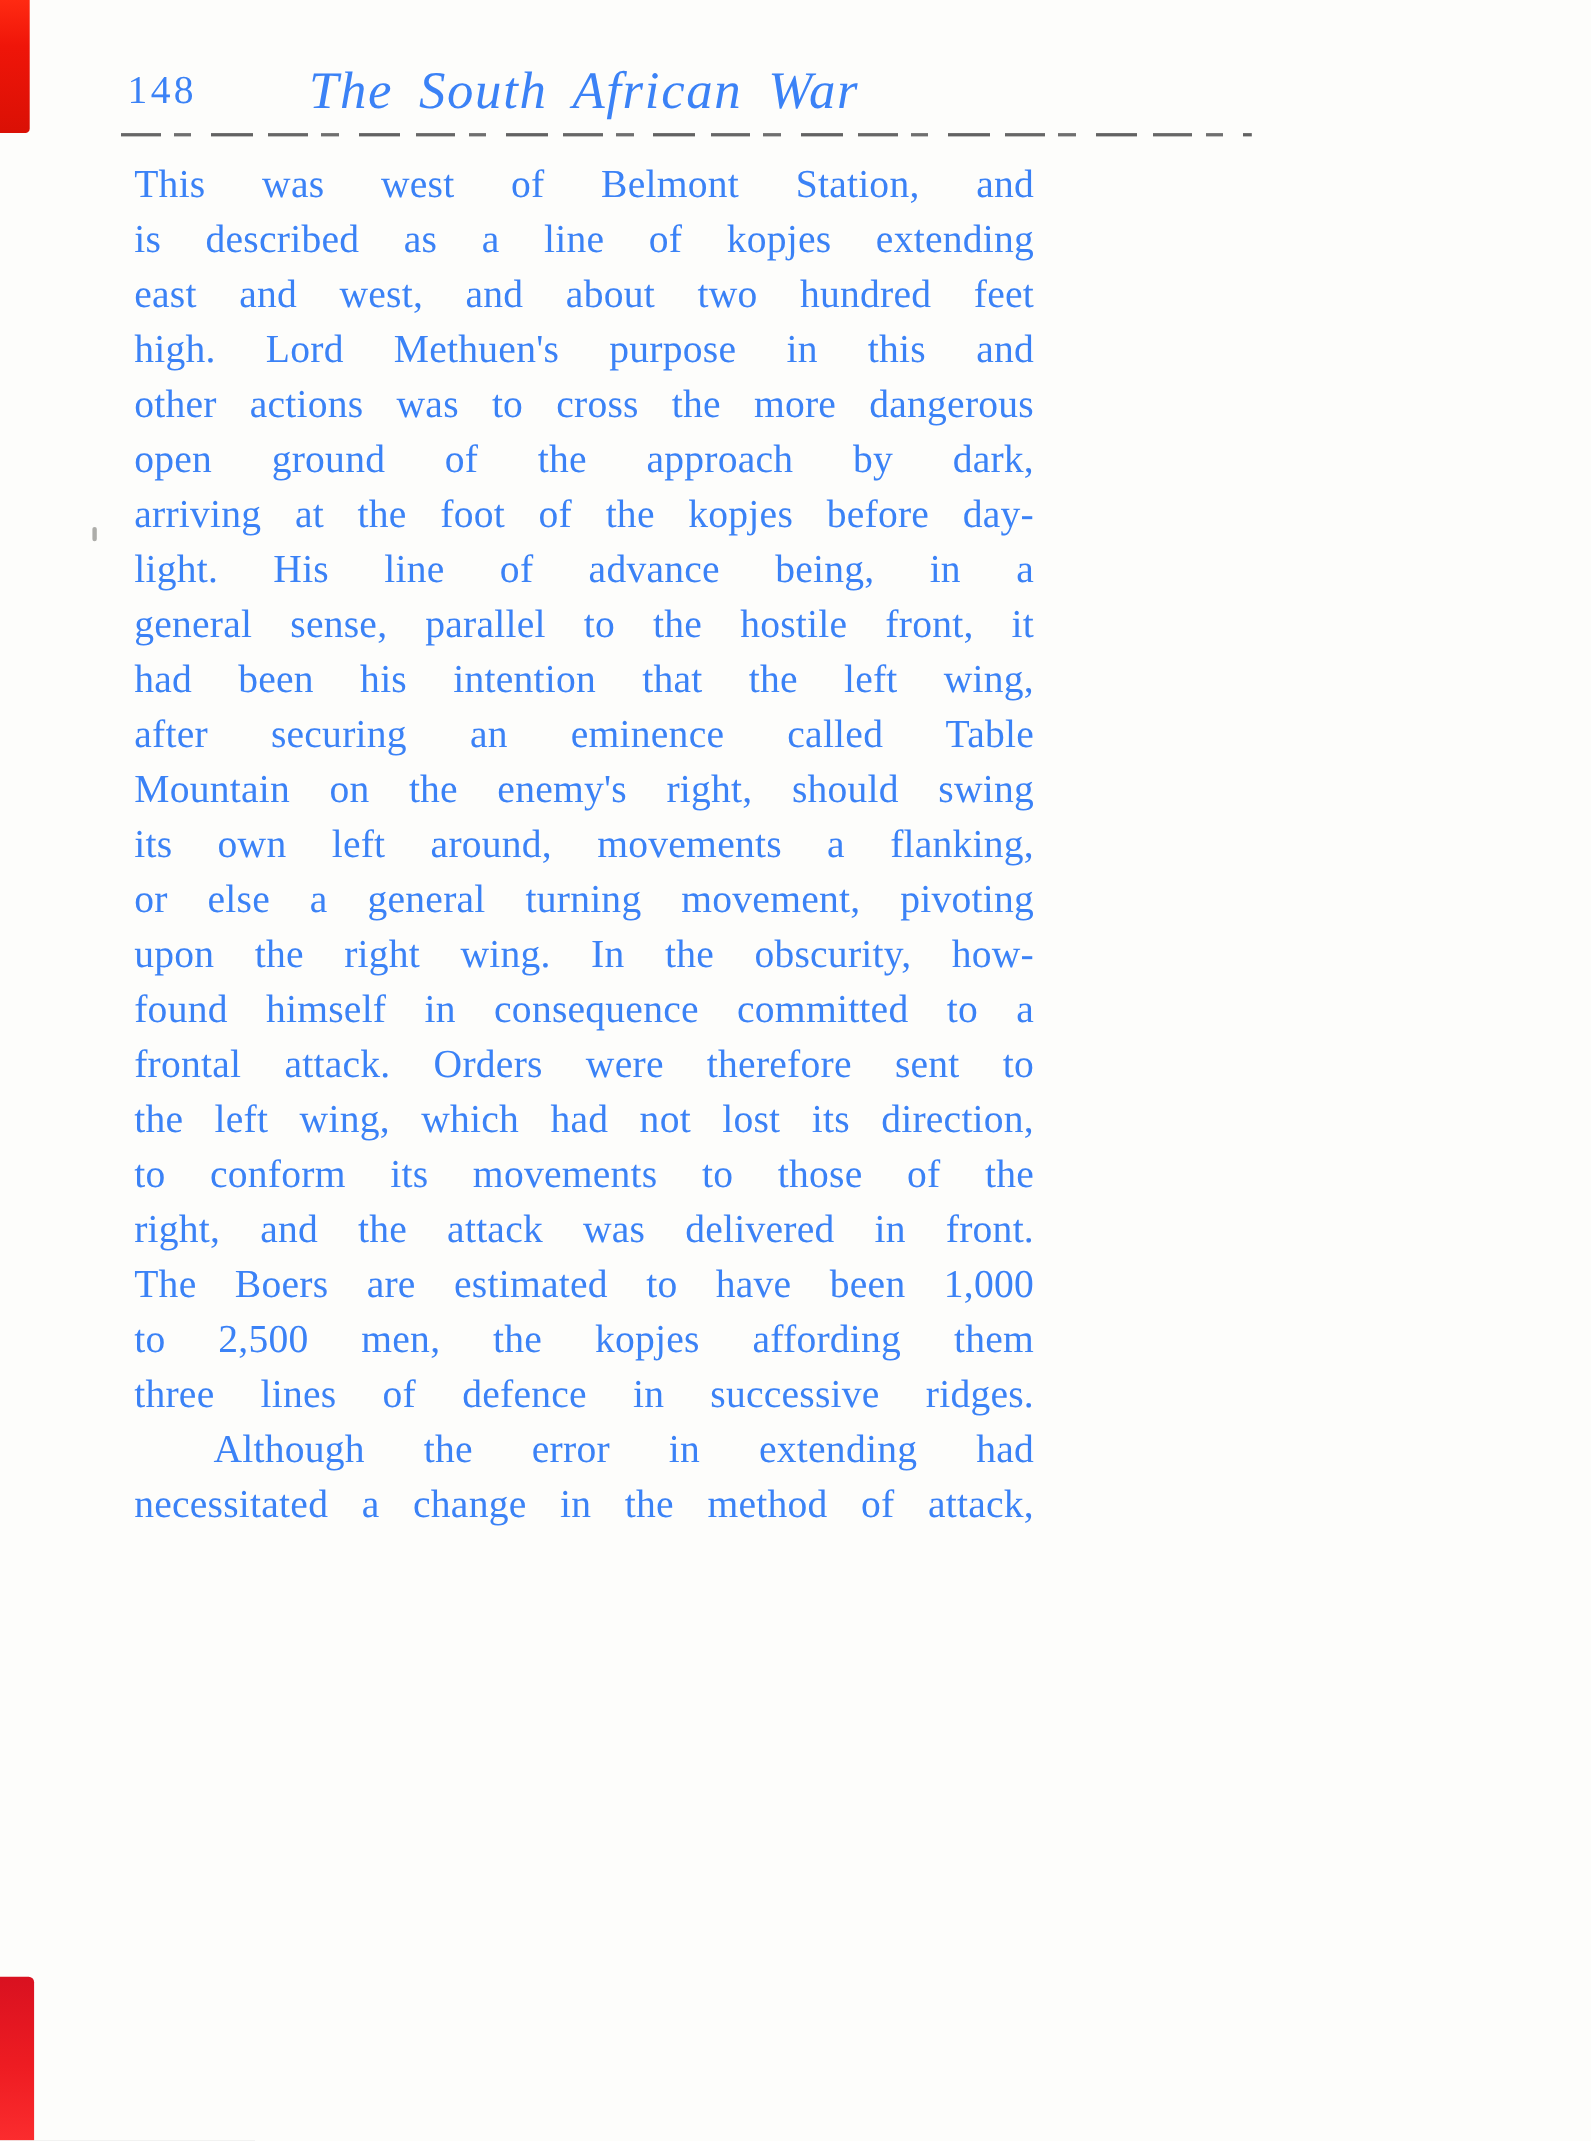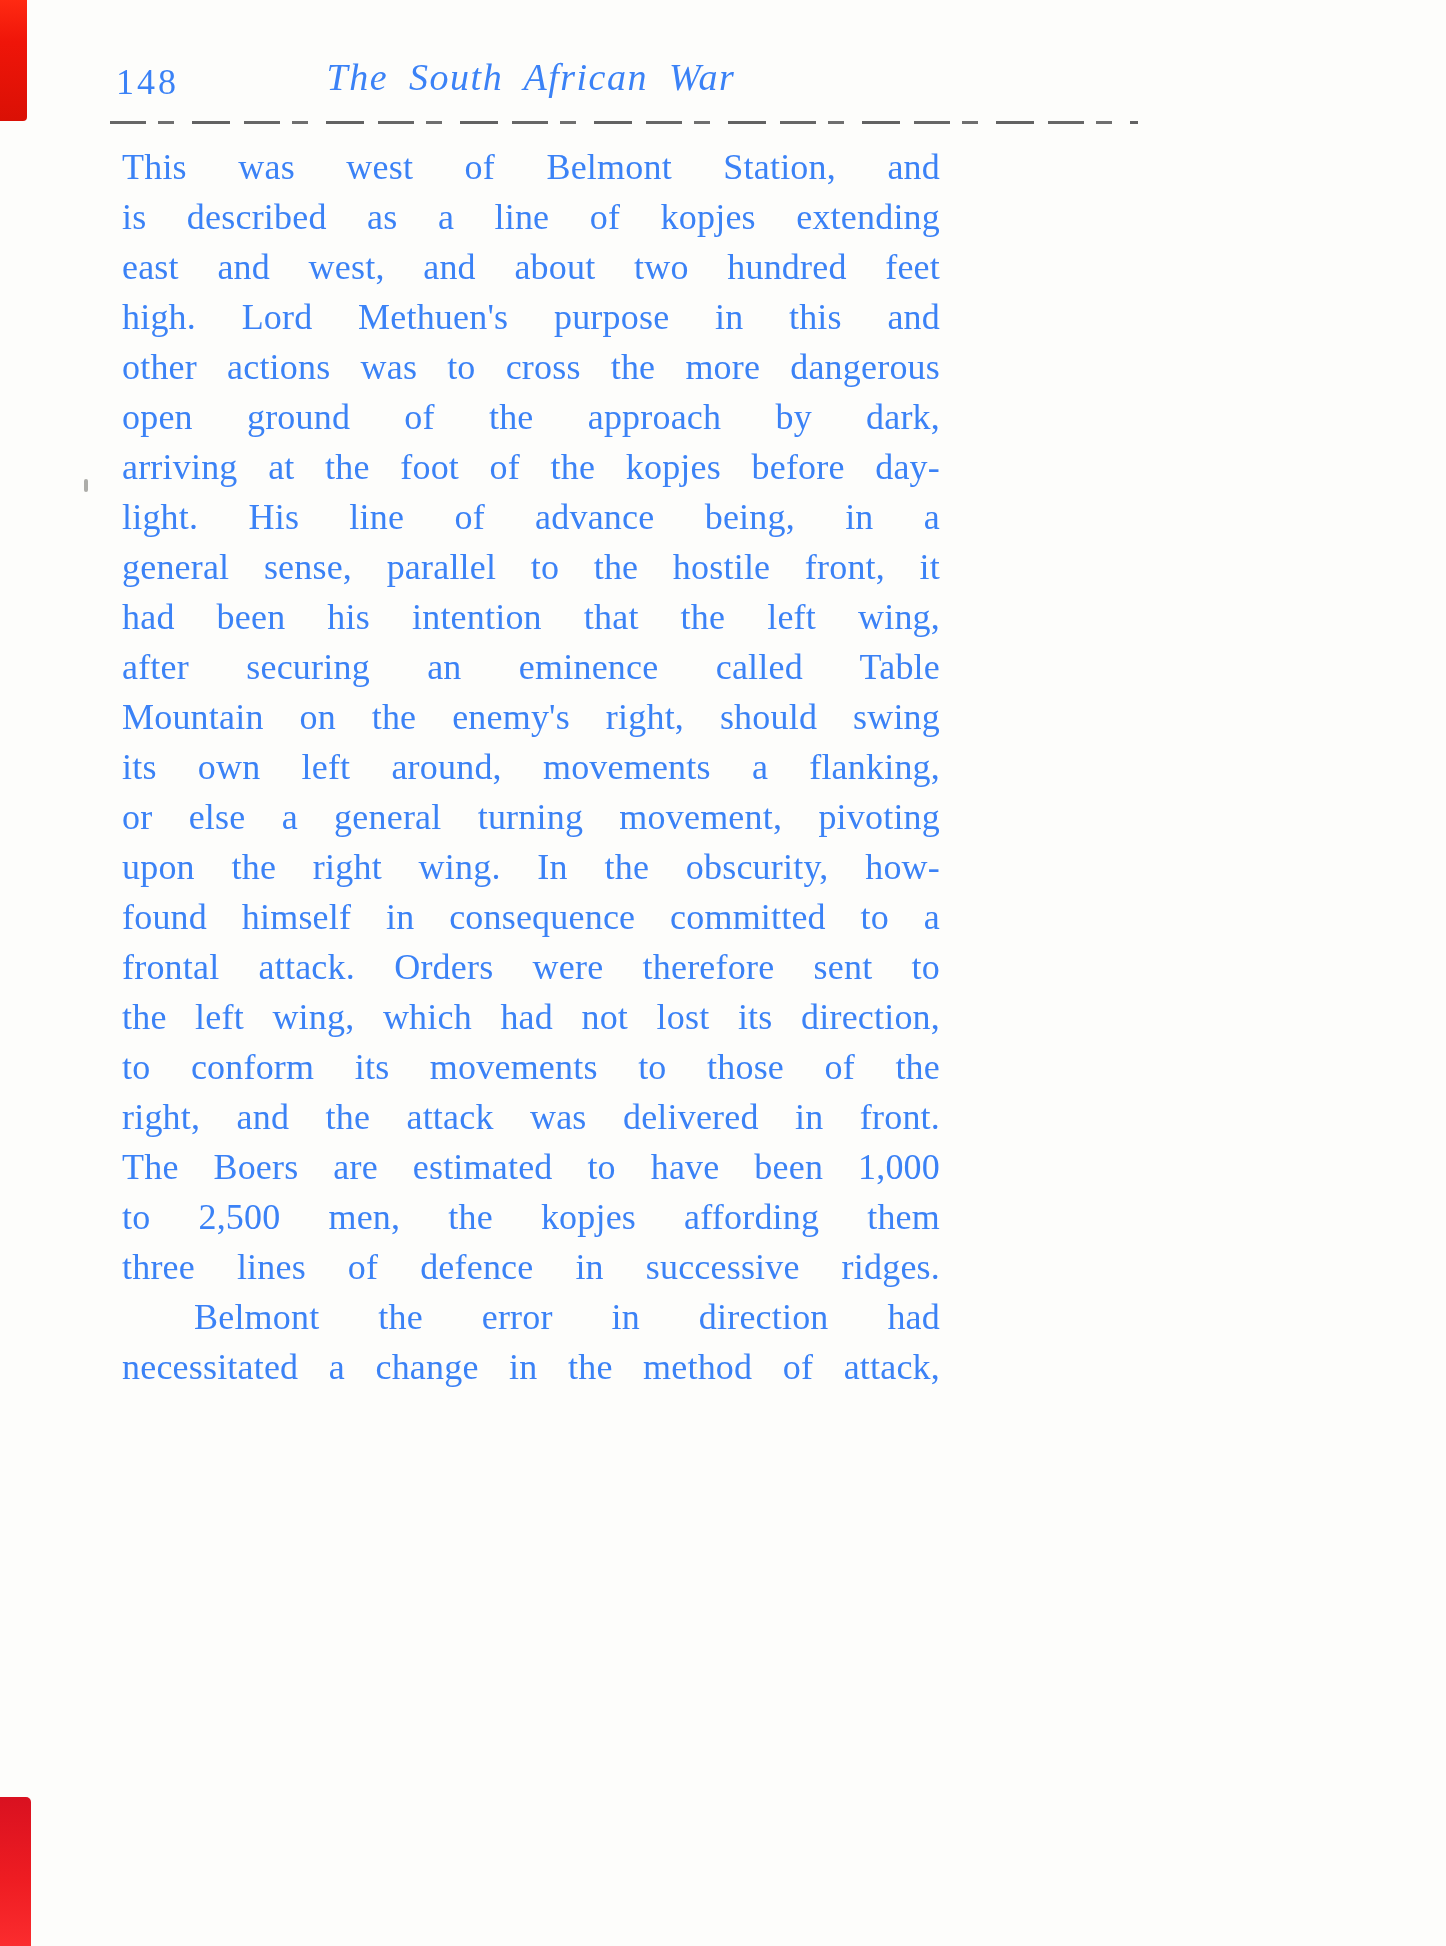--- a/index.html
+++ b/index.html
@@ -49,21 +49,21 @@
     position: absolute;
     left: -6px;
     top: 6px;
     font-size: 36px;
     letter-spacing: 3px;
   }
   .header-title {
     display: block;
     text-align: center;
     font-style: italic;
-    font-size: 38px;
+    font-size: 48px;
     letter-spacing: 1.5px;
     word-spacing: 10px;
   }
 
   
   .header-rule {
     position: absolute;
     top: 121px;
     left: 110px;
     width: 1028px;
@@ -147,17 +147,17 @@
     <div class="line">or else a general turning movement, pivoting</div>
     <div class="line">upon the right wing. In the obscurity, how-</div>
     <div class="line">found himself in consequence committed to a</div>
     <div class="line">frontal attack. Orders were therefore sent to</div>
     <div class="line">the left wing, which had not lost its direction,</div>
     <div class="line">to conform its movements to those of the</div>
     <div class="line">right, and the attack was delivered in front.</div>
     <div class="line">The Boers are estimated to have been 1,000</div>
     <div class="line">to 2,500 men, the kopjes affording them</div>
     <div class="line">three lines of defence in successive ridges.</div>
-    <div class="line indent">Belmont the error in direction had</div>
+    <div class="line indent">Although the error in extending had</div>
     <div class="line">necessitated a change in the method of attack,</div>
   </main>
 
 </div>
 
 </body></html>

